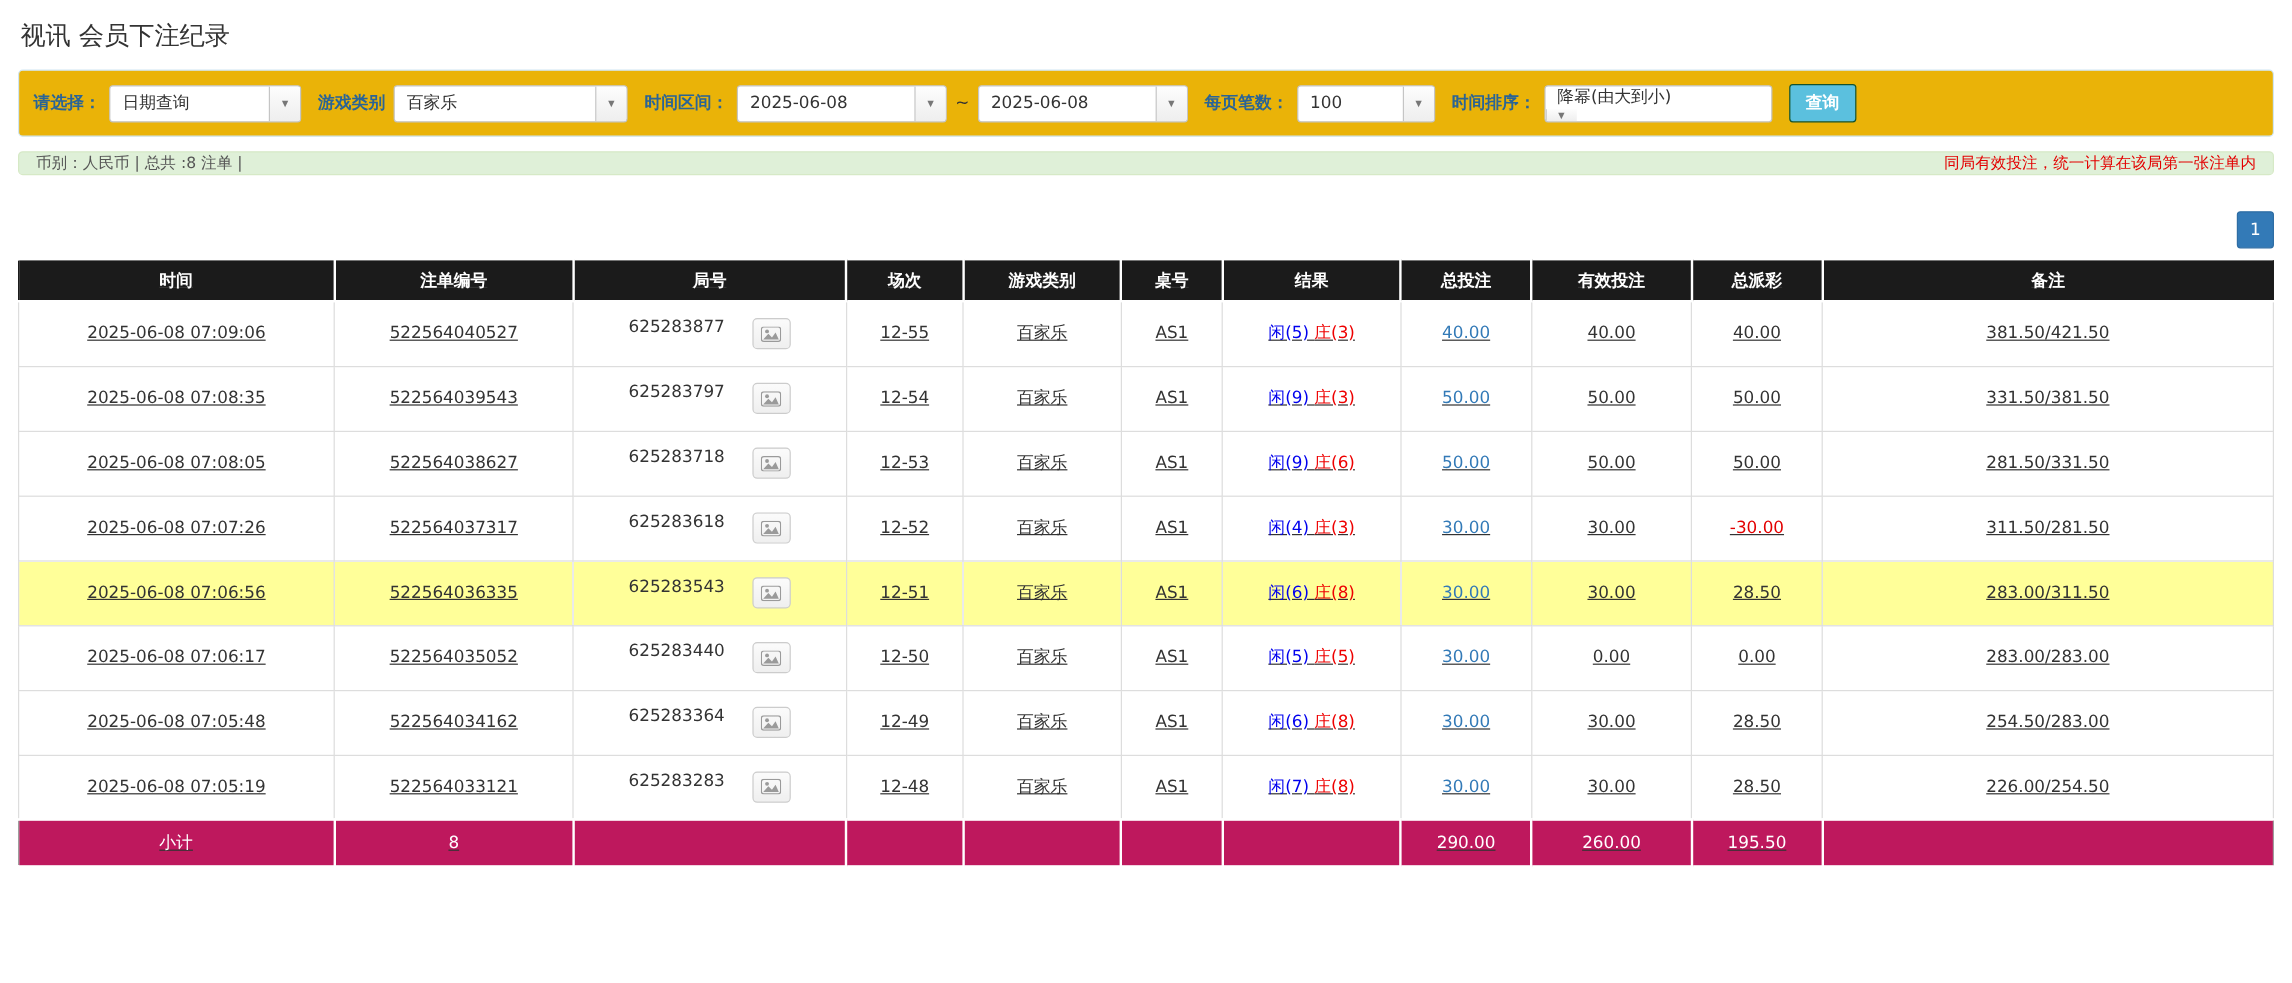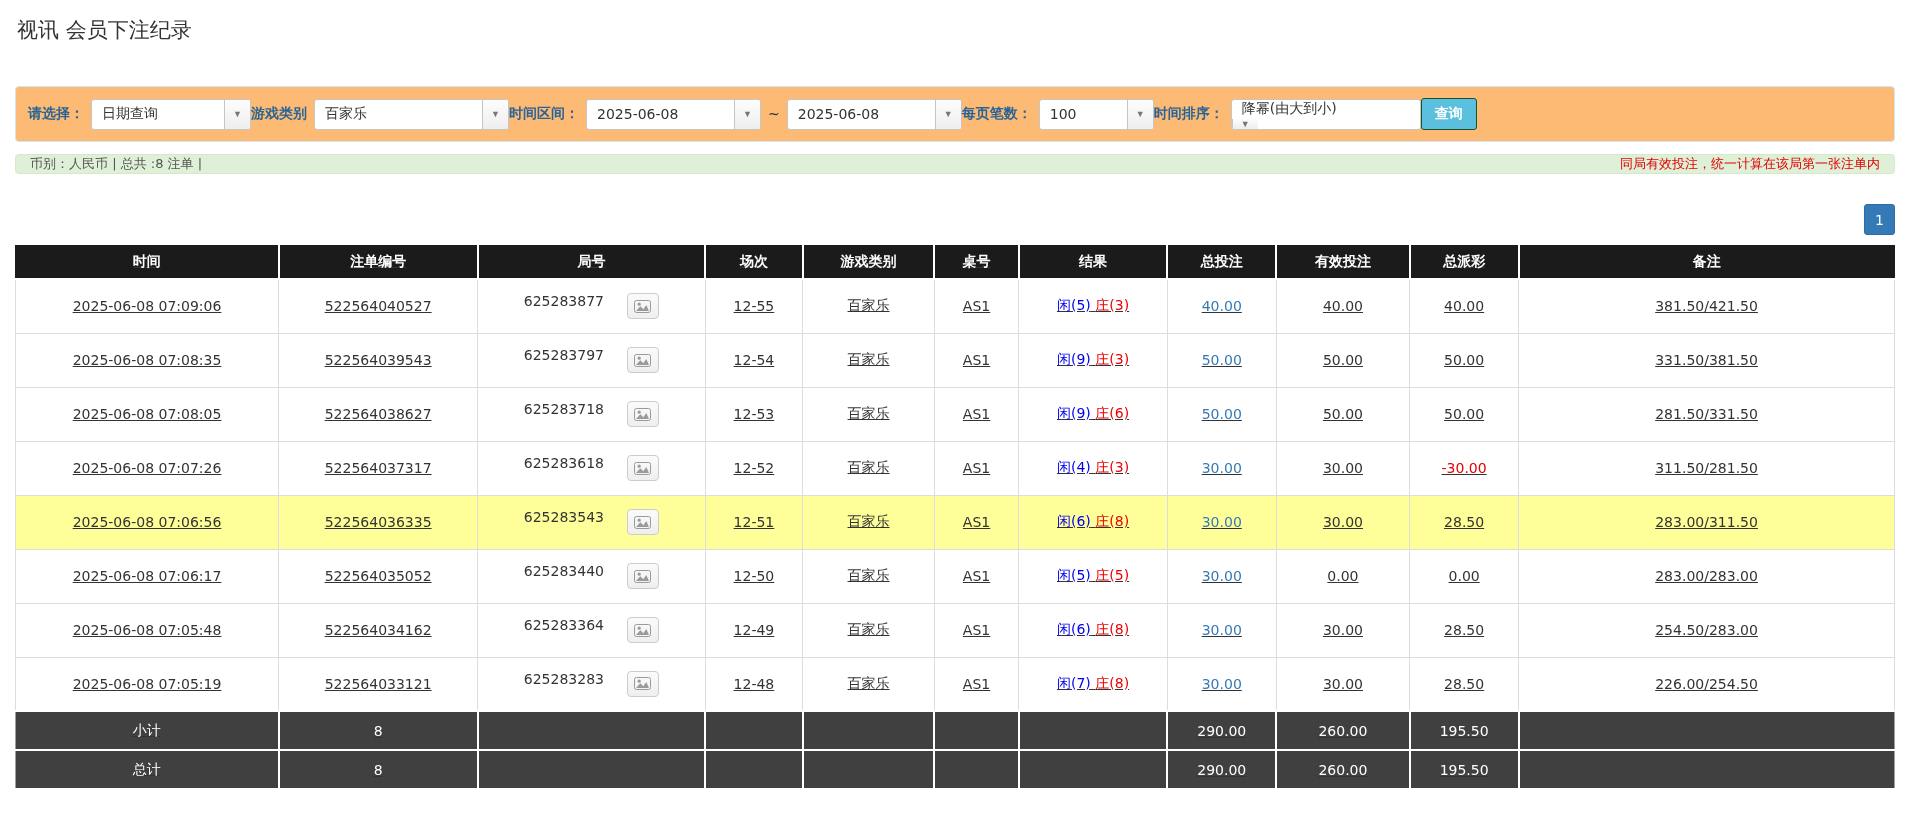--- a/index.html
+++ b/index.html
@@ -15,28 +15,28 @@
 
   .title {
     font-size: 21px;
     font-weight: 400;
     color: #333;
     padding: 6px 2px 14px;
   }
 
   
   .filter-bar {
-    background: #fdba74;
+    background: #eab308;
     border: 1px solid #cfe6f3;
     border-radius: 4px;
     padding: 11px 12px;
     display: flex;
     align-items: center;
+    gap: 14px;
     white-space: nowrap;
-    margin-top: 28px;
   }
   .fgroup { display: flex; align-items: center; gap: 7px; }
   .flabel { color: #2a6496; font-weight: bold; font-size: 14px; }
   .combo {
     display: inline-flex;
     align-items: stretch;
     background: #fff;
     border: 1px solid #c5c5c5;
     border-radius: 3px;
     height: 31px;
@@ -133,21 +133,21 @@
     border: 1px solid #ccc;
     border-radius: 4px;
     background: linear-gradient(#fbfbfb,#efefef);
     cursor: pointer;
   }
   .xian { color: #0000ee; }
   .zhuang { color: #ee0000; }
   .val-link { color: #337ab7; cursor: pointer; }
   .neg { color: #e30000; }
   tfoot td {
-    background: #404040;
+    background: #be185d;
     color: #fff;
     height: 39px;
     text-align: center;
     border: 2px solid #fff;
     font-size: 14px;
   }
   tfoot td:first-child { border-left: 1px solid #9e9e9e; }
   tfoot td:last-child  { border-right: 1px solid #9e9e9e; }
 </style>
 </head>
@@ -429,29 +429,16 @@
           <td></td>
           <td></td>
           <td></td>
           <td></td>
           <td></td>
           <td>290.00</td>
           <td>260.00</td>
           <td>195.50</td>
           <td></td>
         </tr>
-        <tr>
-          <td>总计</td>
-          <td>8</td>
-          <td></td>
-          <td></td>
-          <td></td>
-          <td></td>
-          <td></td>
-          <td>290.00</td>
-          <td>260.00</td>
-          <td>195.50</td>
-          <td></td>
-        </tr>
       </tfoot>
   </table>
 
 </div>
 
 </body></html>

